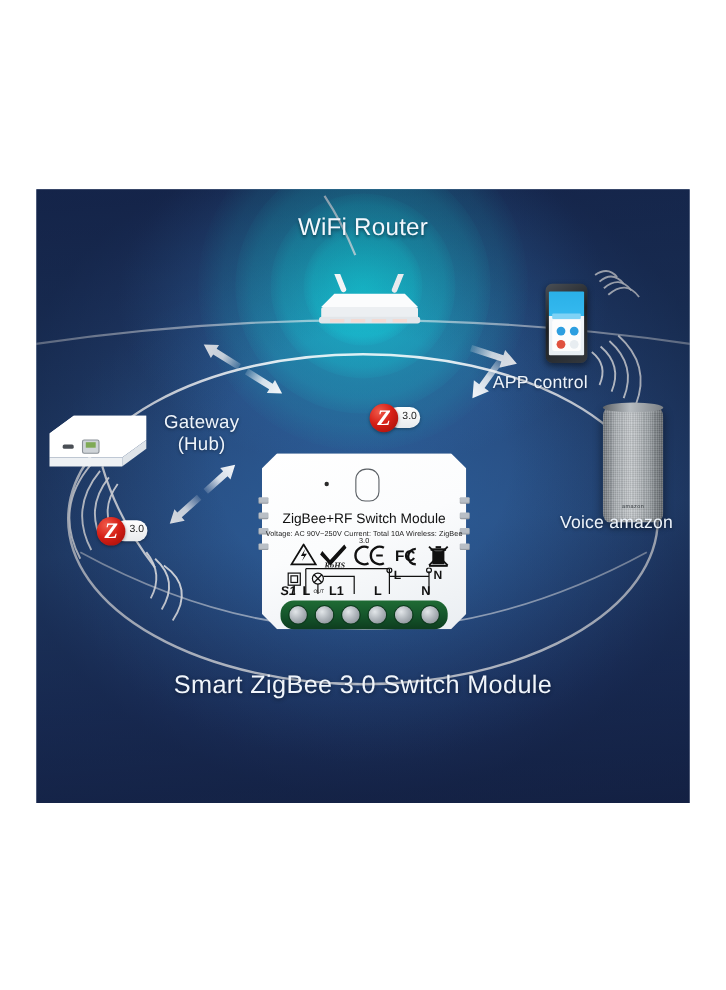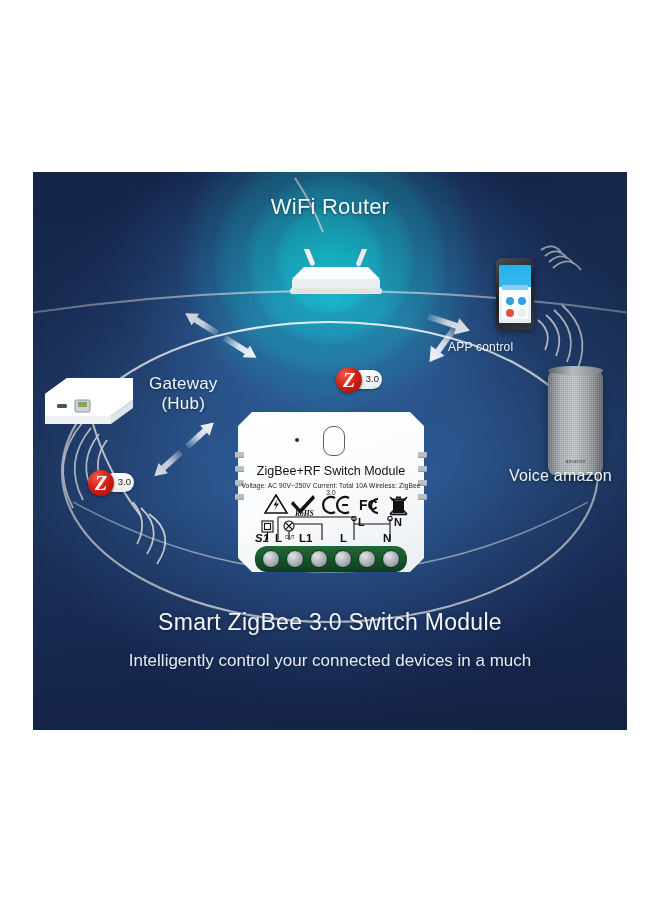--- a/index.html
+++ b/index.html
@@ -54,21 +54,21 @@
   .lbl {
     position: absolute;
     color: #eef4fb;
     text-shadow: 0 1px 3px rgba(0,0,0,0.45);
     white-space: pre;
     letter-spacing: 0.2px;
   }
 
   #wifi-label   { left: 0; right: 0; top: 22px; text-align: center; font-size: 22px; color:#f2f7fd; }
   #gateway-label{ left: 116px; top: 202px; font-size: 17px; line-height: 20px; text-align:center; }
-  #app-label    { left: 415px; top: 168px; font-size: 12px; }
+  #app-label    { left: 415px; top: 168px; font-size: 16px; }
   #voice-label  { left: 476px; top: 295px; font-size: 16px; }
 
   
   #caption { position: absolute; left: 0; right: 0; top: 437px; text-align: center; }
   #caption-title {
     font-size: 23px; color: #f0f5fb; letter-spacing: 0.3px;
     text-shadow: 0 1px 4px rgba(0,0,0,0.45);
   }
   #caption-sub {
     margin-top: 12px; font-size: 17px; line-height: 26px;
@@ -459,17 +459,16 @@
 
   <div class="lbl" id="wifi-label">WiFi Router</div>
   <div class="lbl" id="gateway-label">Gateway
 (Hub)</div>
   <div class="lbl" id="app-label">APP control</div>
   <div class="lbl" id="voice-label">Voice amazon</div>
 
   <div id="caption">
     <div id="caption-title">Smart ZigBee 3.0 Switch Module</div>
     <div id="caption-sub">
-      <div>Intelligently control your connected devices in a much</div>
     </div>
   </div>
 
 </div>
 
 </body></html>

